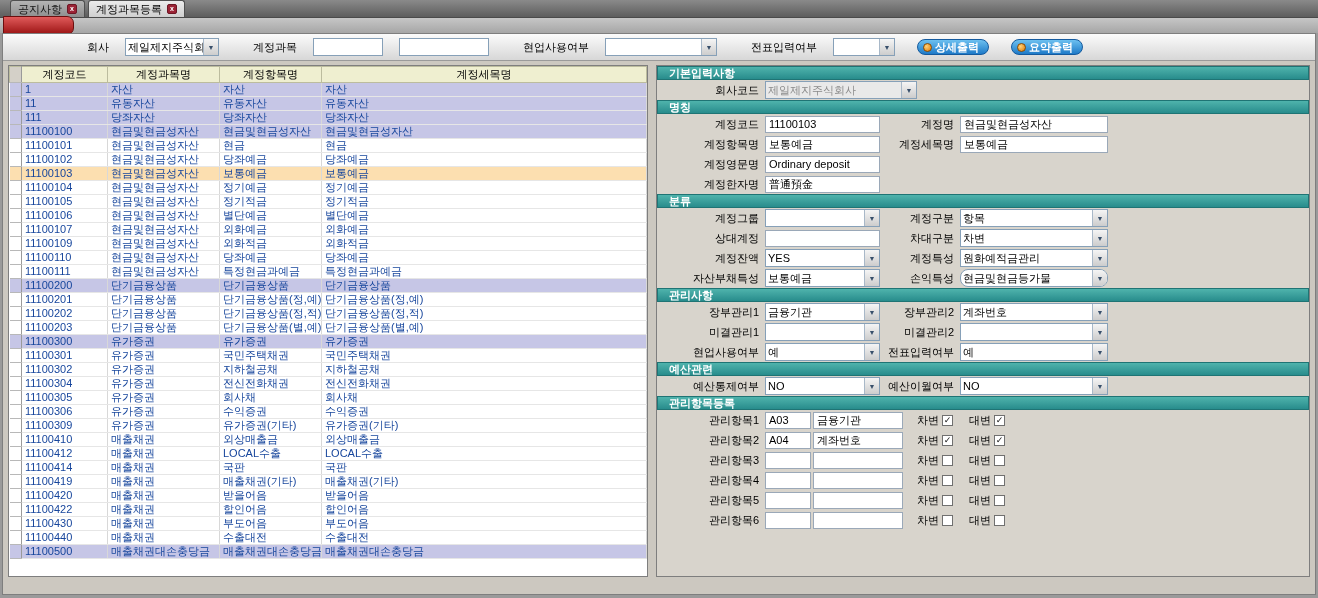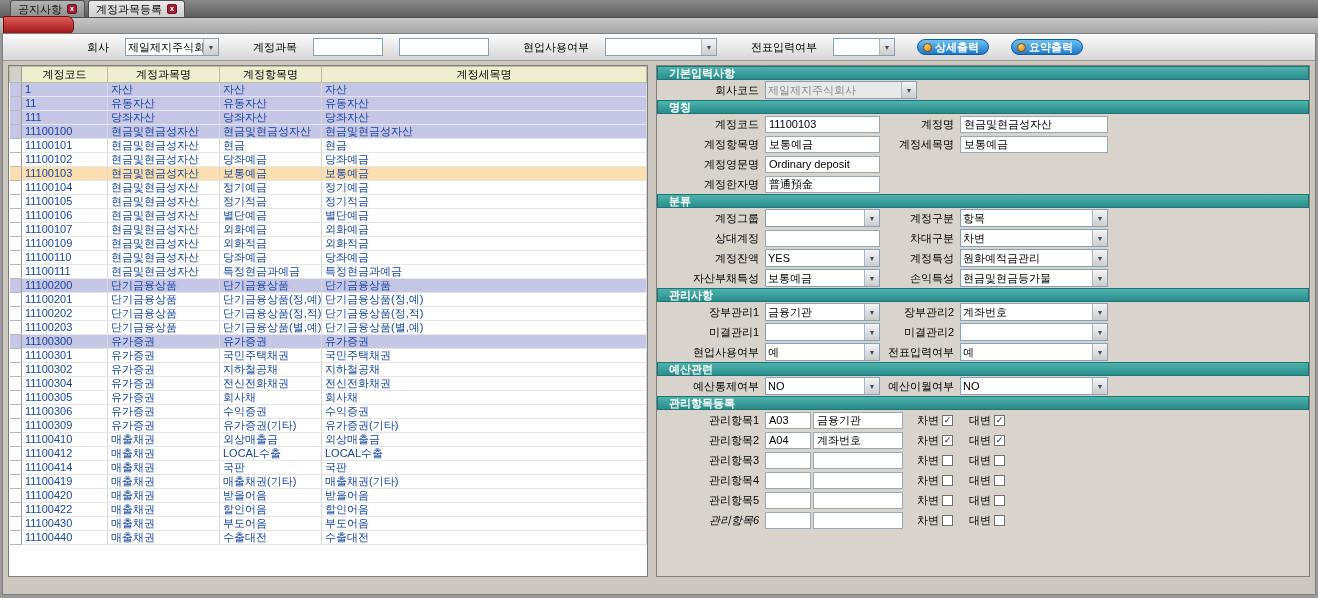--- a/index.html
+++ b/index.html
@@ -344,20 +344,27 @@
               <td>부도어음</td>
               <td>부도어음</td>
             </tr>
             <tr class="r-normal">
               <td class="ind"></td>
               <td>11100440</td>
               <td>매출채권</td>
               <td>수출대전</td>
               <td>수출대전</td>
             </tr>
+            <tr class="group">
+              <td class="ind"></td>
+              <td>11100500</td>
+              <td>매출채권대손충당금</td>
+              <td>매출채권대손충당금</td>
+              <td>매출채권대손충당금</td>
+            </tr>
           </tbody>
       </table>
     </div>
     <div class="form-panel">
         <div class="sec-header">기본입력사항</div>
         <div class="form-row">
           <span class="flabel" style="width: 108px;">회사코드</span>
           <div class="sel dis" style="width: 152px;">
             <span class="sel-t">제일제지주식회사</span>
             <span class="sel-a">▼</span>
@@ -418,21 +425,21 @@
             <span class="sel-a">▼</span>
           </div>
         </div>
         <div class="form-row">
           <span class="flabel" style="width: 108px;">자산부채특성</span>
           <div class="sel" style="width: 115px;">
             <span class="sel-t">보통예금</span>
             <span class="sel-a">▼</span>
           </div>
           <span class="flabel" style="width: 80px;">손익특성</span>
-          <div class="sel" style="width: 148px;">
+          <div class="sel" style="width: 148px; border-radius: 8px;">
             <span class="sel-t">현금및현금등가물</span>
             <span class="sel-a">▼</span>
           </div>
         </div>
         <div class="sec-header">관리사항</div>
         <div class="form-row">
           <span class="flabel" style="width: 108px;">장부관리1</span>
           <div class="sel" style="width: 115px;">
             <span class="sel-t">금융기관</span>
             <span class="sel-a">▼</span>
@@ -520,21 +527,21 @@
         <div class="form-row">
           <span class="flabel" style="width: 108px;">관리항목5</span>
           <div class="inp" style="width: 46px;"></div>
           <div class="inp" style="width: 90px; margin-left: 2px;"></div>
           <span class="mlabel">차변</span>
           <span class="chk"></span>
           <span class="mlabel2">대변</span>
           <span class="chk"></span>
         </div>
         <div class="form-row">
-          <span class="flabel" style="width: 108px; font-style: italic;">관리항목6</span>
+          <span class="flabel" style="width: 108px;">관리항목6</span>
           <div class="inp" style="width: 46px;"></div>
           <div class="inp" style="width: 90px; margin-left: 2px;"></div>
           <span class="mlabel">차변</span>
           <span class="chk"></span>
           <span class="mlabel2">대변</span>
           <span class="chk"></span>
         </div>
       </div>
   </div>
 </div>

